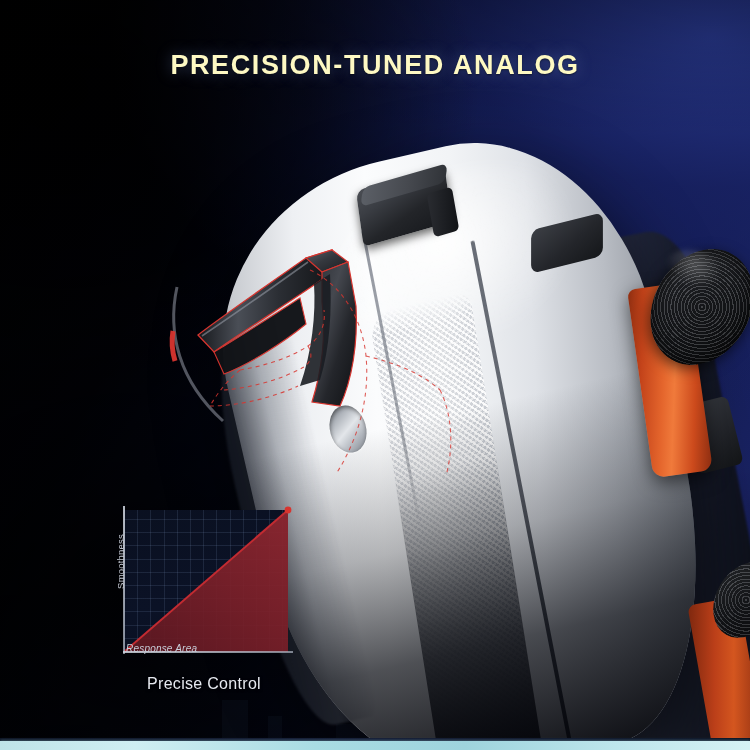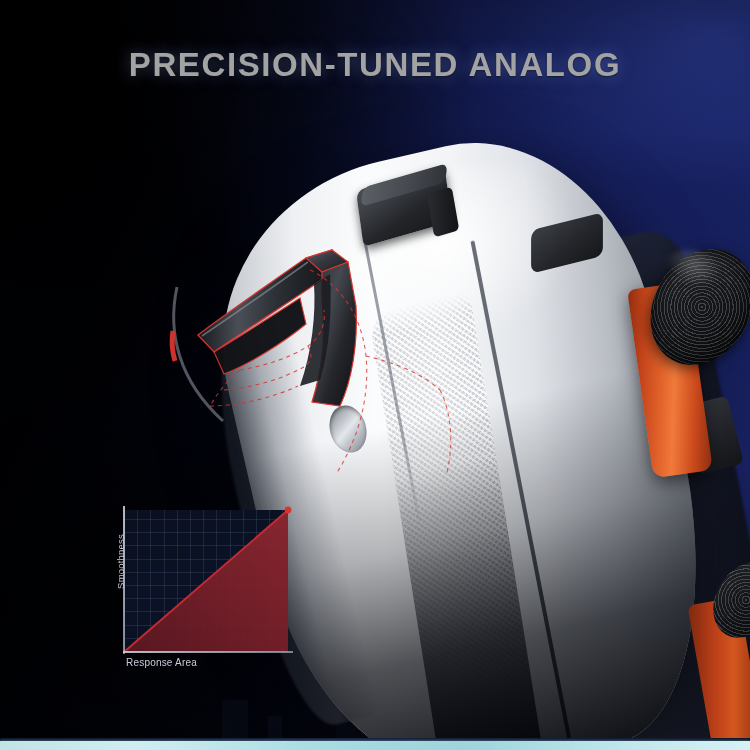--- a/index.html
+++ b/index.html
@@ -32,21 +32,21 @@
     box-shadow:0 -1px 3px rgba(160,220,230,.35);
   }
   .bottom-band-dark{
     position:absolute;left:0;bottom:9px;width:750px;height:3px;
     background:linear-gradient(90deg,#0a1020,#121a33 45%,#0a1122);
   }
 
   
   .title{
     position:absolute;left:0;top:46px;width:750px;text-align:center;
-    color:#a3a3a3;font-size:33px;line-height:38px;font-weight:700;
+    color:#fef9c3;font-size:27px;line-height:38px;font-weight:700;
     letter-spacing:1.6px;
     text-shadow:0 0 16px rgba(150,180,255,.35), 0 1px 2px rgba(0,0,0,.6);
     pointer-events:none;
   }
   .title .l2{display:block;}
 
   
   #controller{position:absolute;inset:0;}
 
   
@@ -231,21 +231,21 @@
   .axis-x{
     position:absolute;left:19px;top:151px;width:170px;height:2px;
     background:linear-gradient(90deg,rgba(210,216,226,.85),rgba(170,178,192,.7));
   }
   .y-label{
     position:absolute;left:-24px;top:56px;width:80px;
     transform:rotate(-90deg);transform-origin:center;
     color:#c6cbd6;font-size:9.5px;letter-spacing:.2px;text-align:center;
   }
   .x-label{
-    position:absolute;left:22px;top:157px;color:#c8cdd8;font-size:10px;letter-spacing:.2px;
+    position:absolute;left:22px;top:143px;color:#c8cdd8;font-size:10px;letter-spacing:.2px;font-style:italic;
   }
   .caption{
     position:absolute;left:0;top:175px;width:200px;text-align:center;
     color:#e6e9f0;font-size:16px;letter-spacing:.3px;
     text-shadow:0 1px 3px rgba(0,0,0,.7);
   }
 </style>
 </head>
 <body>
 
@@ -369,18 +369,19 @@
     </svg>
     <svg class="ramp" viewBox="0 0 164 142" style="overflow:visible;">
       <circle cx="164" cy="0" r="3.4" fill="#d8352f"></circle>
     </svg>
 
     <div class="axis-y"></div>
     <div class="axis-x"></div>
 
     <div class="y-label">Smoothness</div>
     <div class="x-label">Response Area</div>
+    <div class="caption">Precise Control</div>
   </div>
 
   <div class="bottom-band-dark"></div>
   <div class="bottom-band"></div>
 
 </div>
 
 </body></html>

